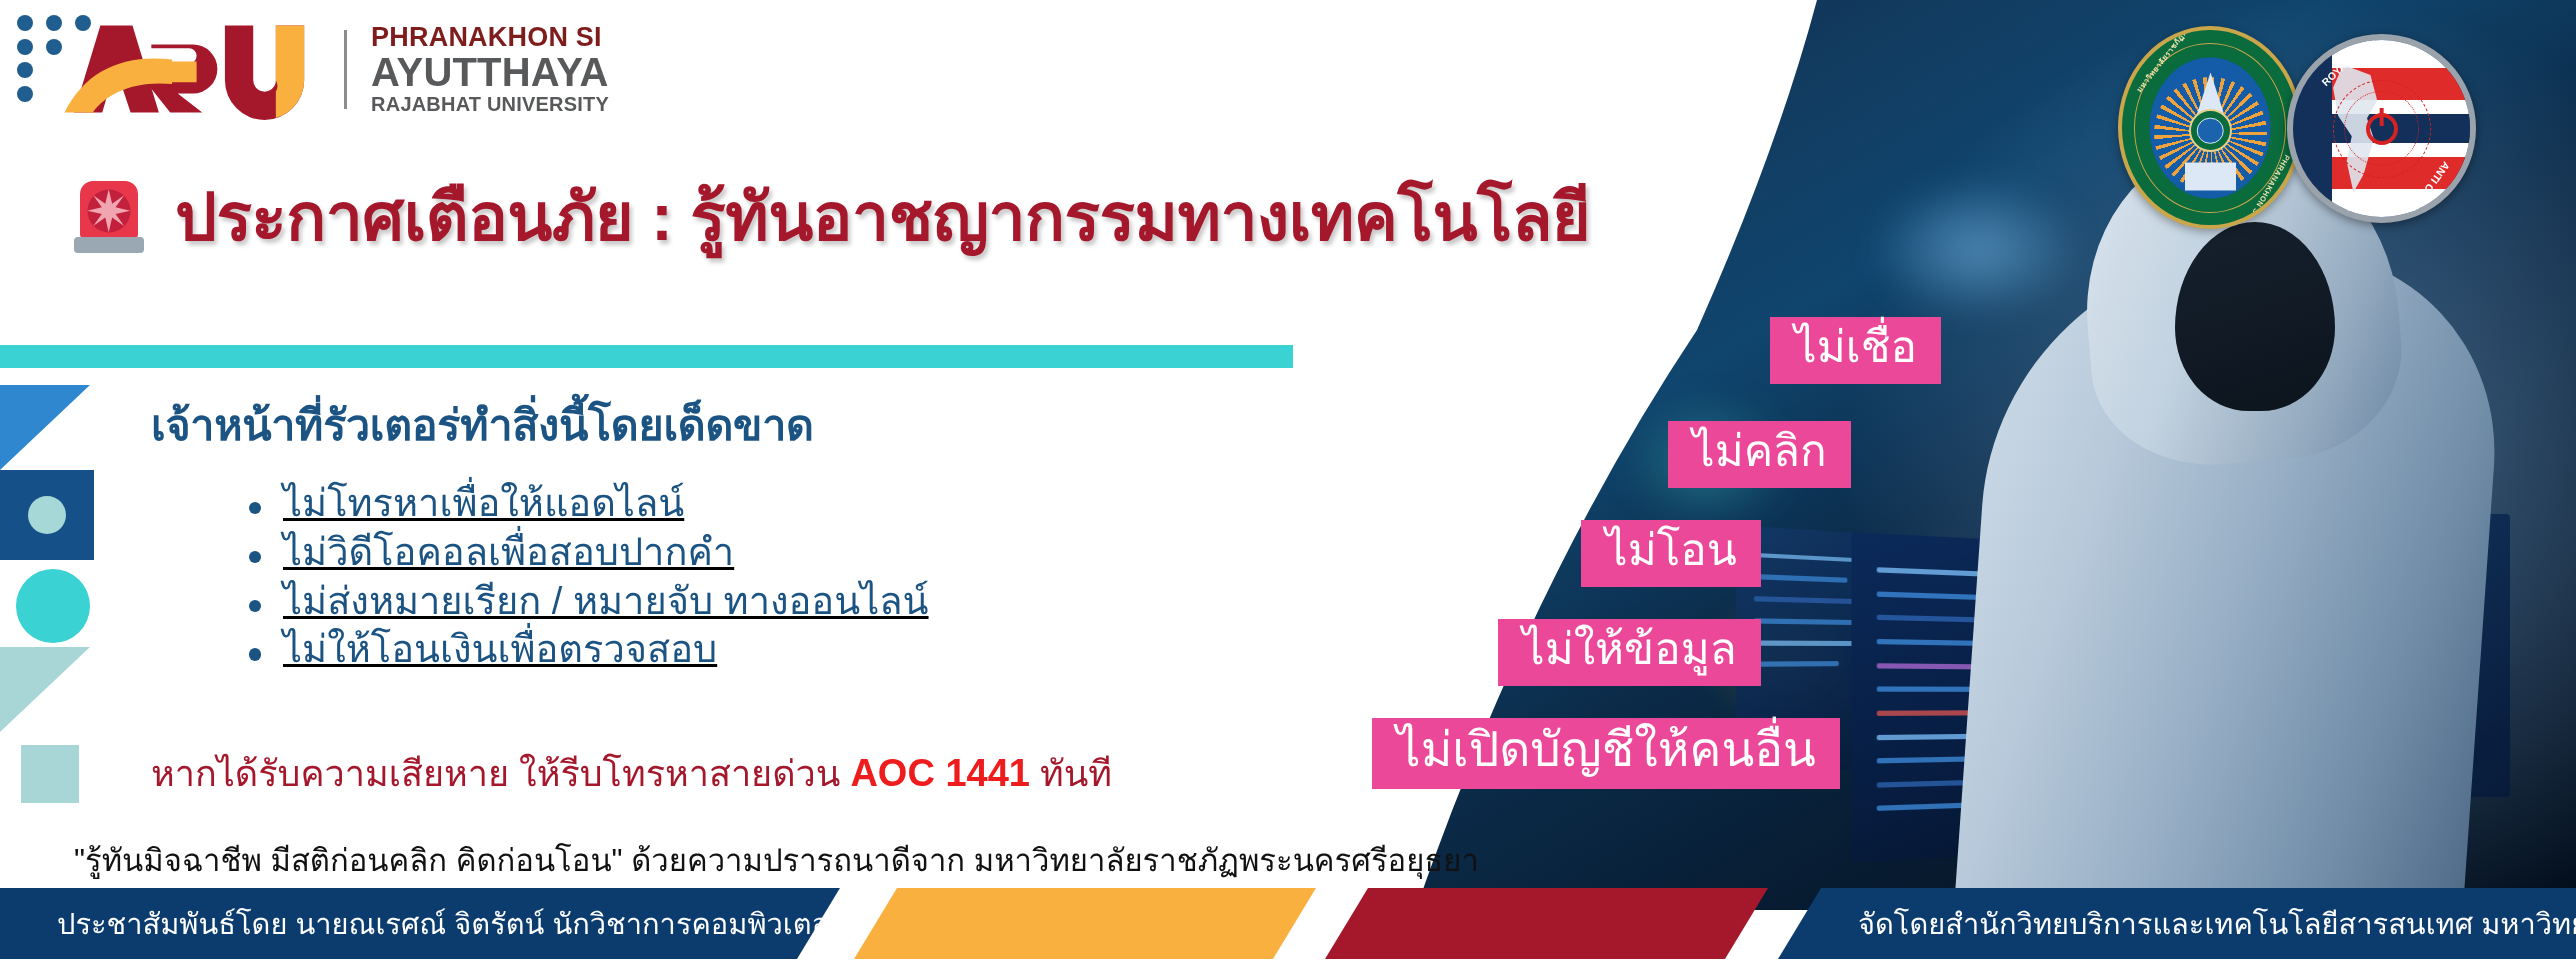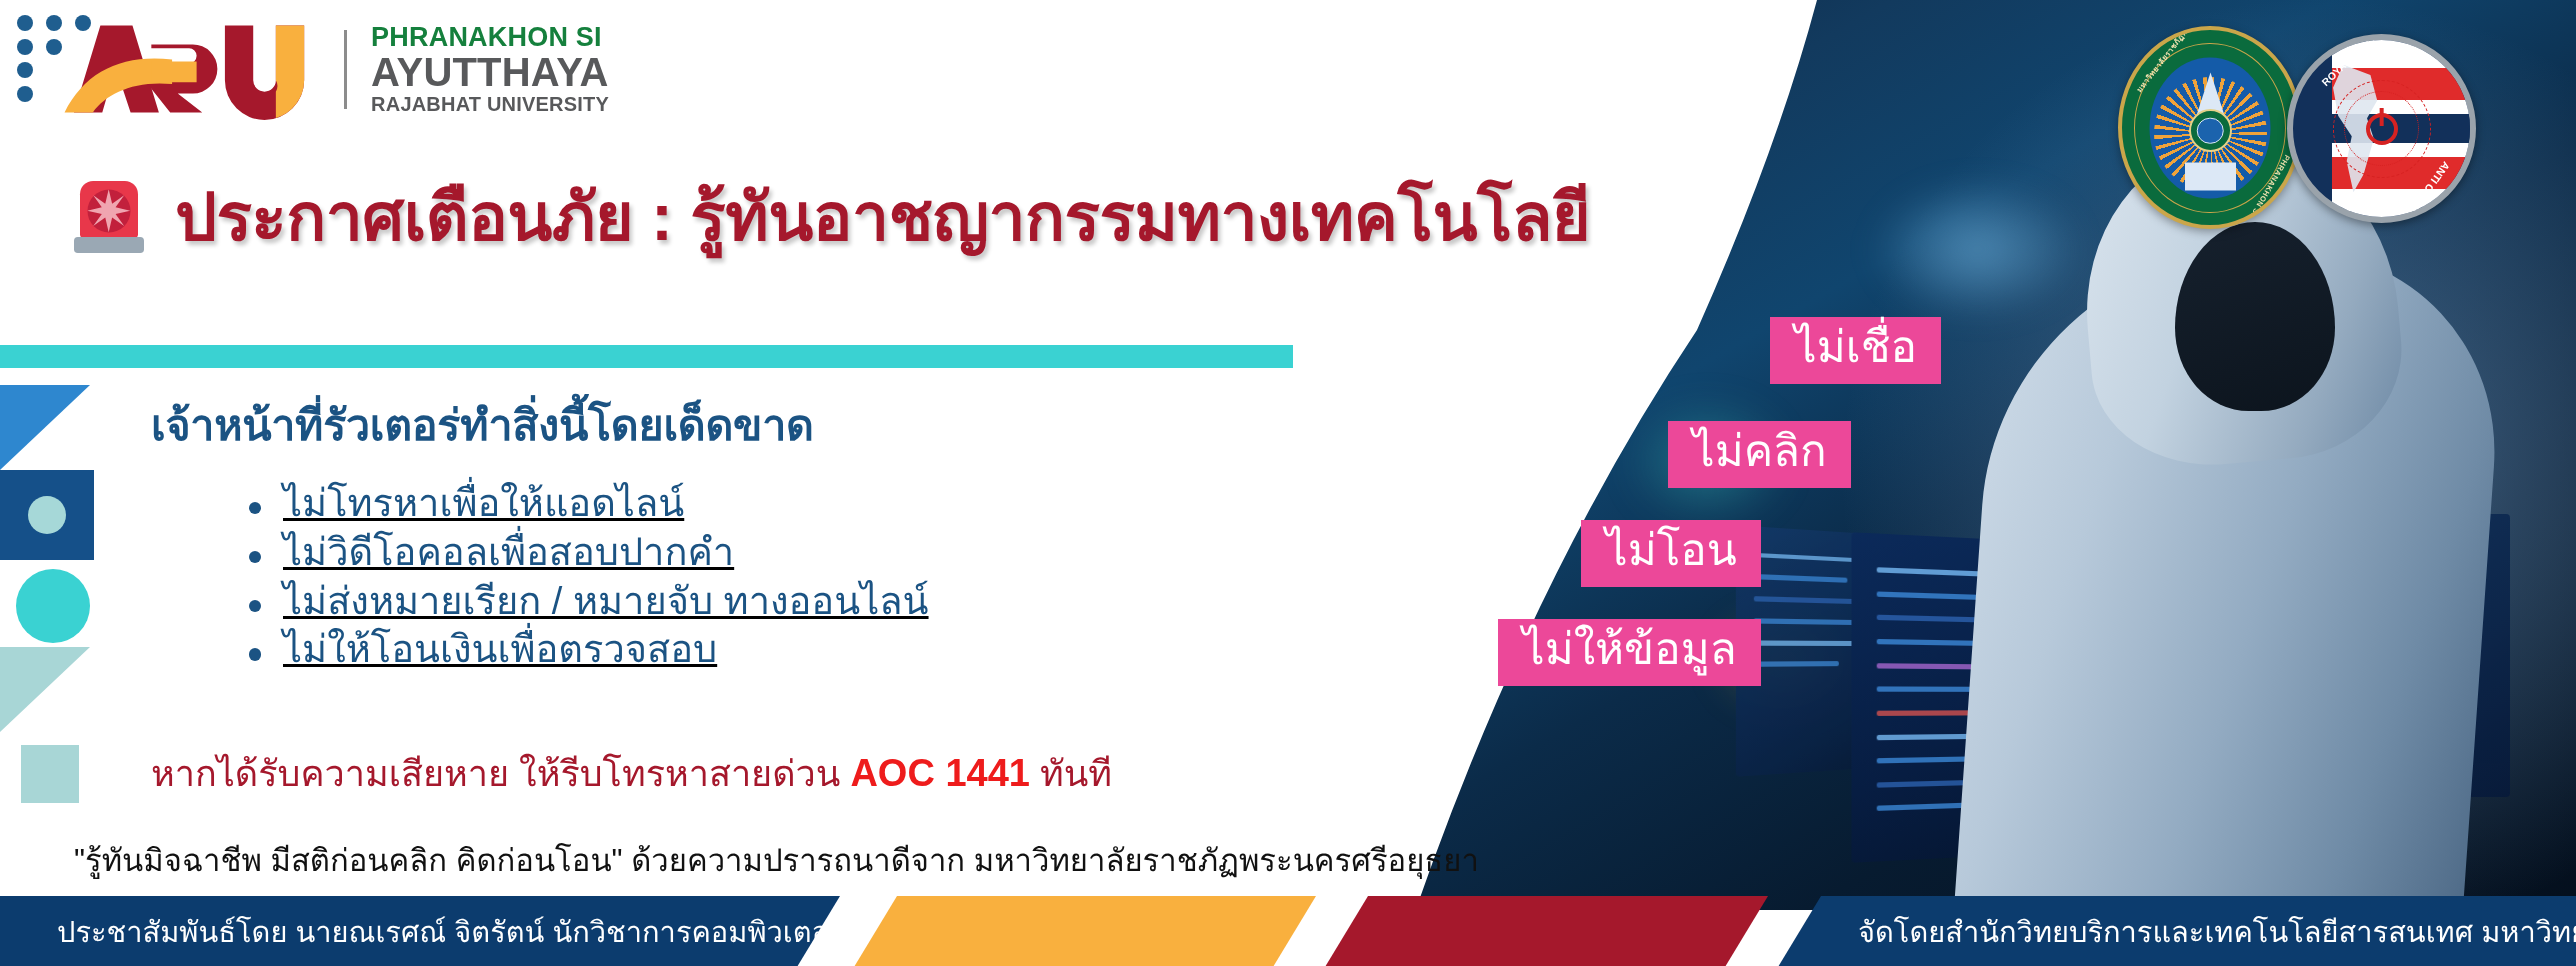--- a/index.html
+++ b/index.html
@@ -16,21 +16,21 @@
   
   .dotgrid{position:absolute;left:17px;top:15px;width:85px;height:85px;}
   .dotgrid i{position:absolute;width:16px;height:16px;border-radius:50%;background:#1f5e8f;display:block;}
 
   
   .logo-wrap{position:absolute;left:57px;top:17px;height:104px;display:flex;align-items:center;}
   .logo-mark{position:relative;width:283px;height:102px;}
   .logo-mark svg{display:block;}
   .logo-div{width:2.8px;height:79px;background:#8c8c8c;margin:0 24.5px 0 3.8px;}
   .logo-txt{display:flex;flex-direction:column;justify-content:center;line-height:1;}
-  .logo-txt .l1{font-size:27px;font-weight:bold;color:#15803d;letter-spacing:0.2px;}
+  .logo-txt .l1{font-size:27px;font-weight:bold;color:#7f1d1d;letter-spacing:0.2px;}
   .logo-txt .l2{font-size:40px;font-weight:bold;color:#58595b;letter-spacing:0.2px;margin-top:0.9px;}
   .logo-txt .l3{font-size:20px;font-weight:bold;color:#58595b;letter-spacing:0.2px;margin-top:2.8px;}
 
   
   .photo{
     position:absolute;right:0;top:0;width:1179px;height:910px;
     background:
       radial-gradient(circle at 78% 52%, rgba(120,160,200,.55) 0%, rgba(120,160,200,0) 46%),
       linear-gradient(150deg,#0d2742 0%,#123a5e 18%,#10456e 34%,#0b2b49 52%,#071b30 72%,#040f1d 100%);
     -webkit-clip-path: path('M 420 0 L 1250 0 L 1250 965 L 0 965 Q 120 600 300 330 Q 380 150 420 0 Z');
@@ -162,21 +162,21 @@
   
   .tag{position:absolute;background:#ec4899;color:#ffffff;white-space:nowrap;
     display:flex;align-items:center;justify-content:center;line-height:1;}
   .tag.t1{left:1770px;top:317px;padding:7.5px 24.5px 15px;font-size:44px;}
   .tag.t2{left:1668px;top:421px;padding:7.5px 24.5px 15px;font-size:44px;}
   .tag.t3{left:1581px;top:520px;padding:7.5px 24.5px 15px;font-size:44px;}
   .tag.t4{left:1498px;top:619px;padding:7.5px 24.5px 15px;font-size:44px;}
   .tag.t5{left:1372px;top:718px;padding:7.5px 24.5px 15px;font-size:48px;}
 
   
-  .footer{position:absolute;left:0;bottom:0;width:2576px;height:71px;}
+  .footer{position:absolute;left:0;bottom:8px;width:2576px;height:71px;}
   .fbar{position:absolute;top:0;height:71px;}
   .f-left{left:-28px;width:868px;background:#0c3c6e;
     clip-path:polygon(0 0,100% 0,calc(100% - 43px) 100%,0 100%);}
   .f-orange{left:854px;width:462px;background:#f9b03e;
     clip-path:polygon(43px 0,100% 0,calc(100% - 43px) 100%,0 100%);}
   .f-red{left:1325px;width:443px;background:#a5182c;
     clip-path:polygon(43px 0,100% 0,calc(100% - 43px) 100%,0 100%);}
   .f-right{left:1778px;width:826px;background:#0c3c6e;
     clip-path:polygon(43px 0,100% 0,100% 100%,0 100%);}
   .f-txt{position:absolute;top:0;height:71px;display:flex;align-items:center;color:#ffffff;
@@ -306,20 +306,21 @@
     <li>ไม่ส่งหมายเรียก / หมายจับ ทางออนไลน์</li>
     <li>ไม่ให้โอนเงินเพื่อตรวจสอบ</li>
   </ul>
   <div class="aocline"><span>หากได้รับความเสียหาย ให้รีบโทรหาสายด่วน </span><b>AOC 1441</b><span> ทันที</span></div>
   <div class="quote">"รู้ทันมิจฉาชีพ มีสติก่อนคลิก คิดก่อนโอน" ด้วยความปรารถนาดีจาก มหาวิทยาลัยราชภัฏพระนครศรีอยุธยา</div>
 
   <div class="tag t1">ไม่เชื่อ</div>
   <div class="tag t2">ไม่คลิก</div>
   <div class="tag t4">ไม่ให้ข้อมูล</div>
   <div class="tag t3">ไม่โอน</div>
+  <div class="tag t5">ไม่เปิดบัญชีให้คนอื่น</div>
 
   <div class="footer">
     <div class="fbar f-left"></div>
     <div class="fbar f-orange"></div>
     <div class="fbar f-red"></div>
     <div class="fbar f-right"></div>
     <div class="f-txt left">ประชาสัมพันธ์โดย นายณเรศณ์ จิตรัตน์ นักวิชาการคอมพิวเตอร์</div>
     <div class="f-txt right">จัดโดยสำนักวิทยบริการและเทคโนโลยีสารสนเทศ มหาวิทยาลัยราชภัฏพระนครศรีอยุธยา</div>
   </div>
 

